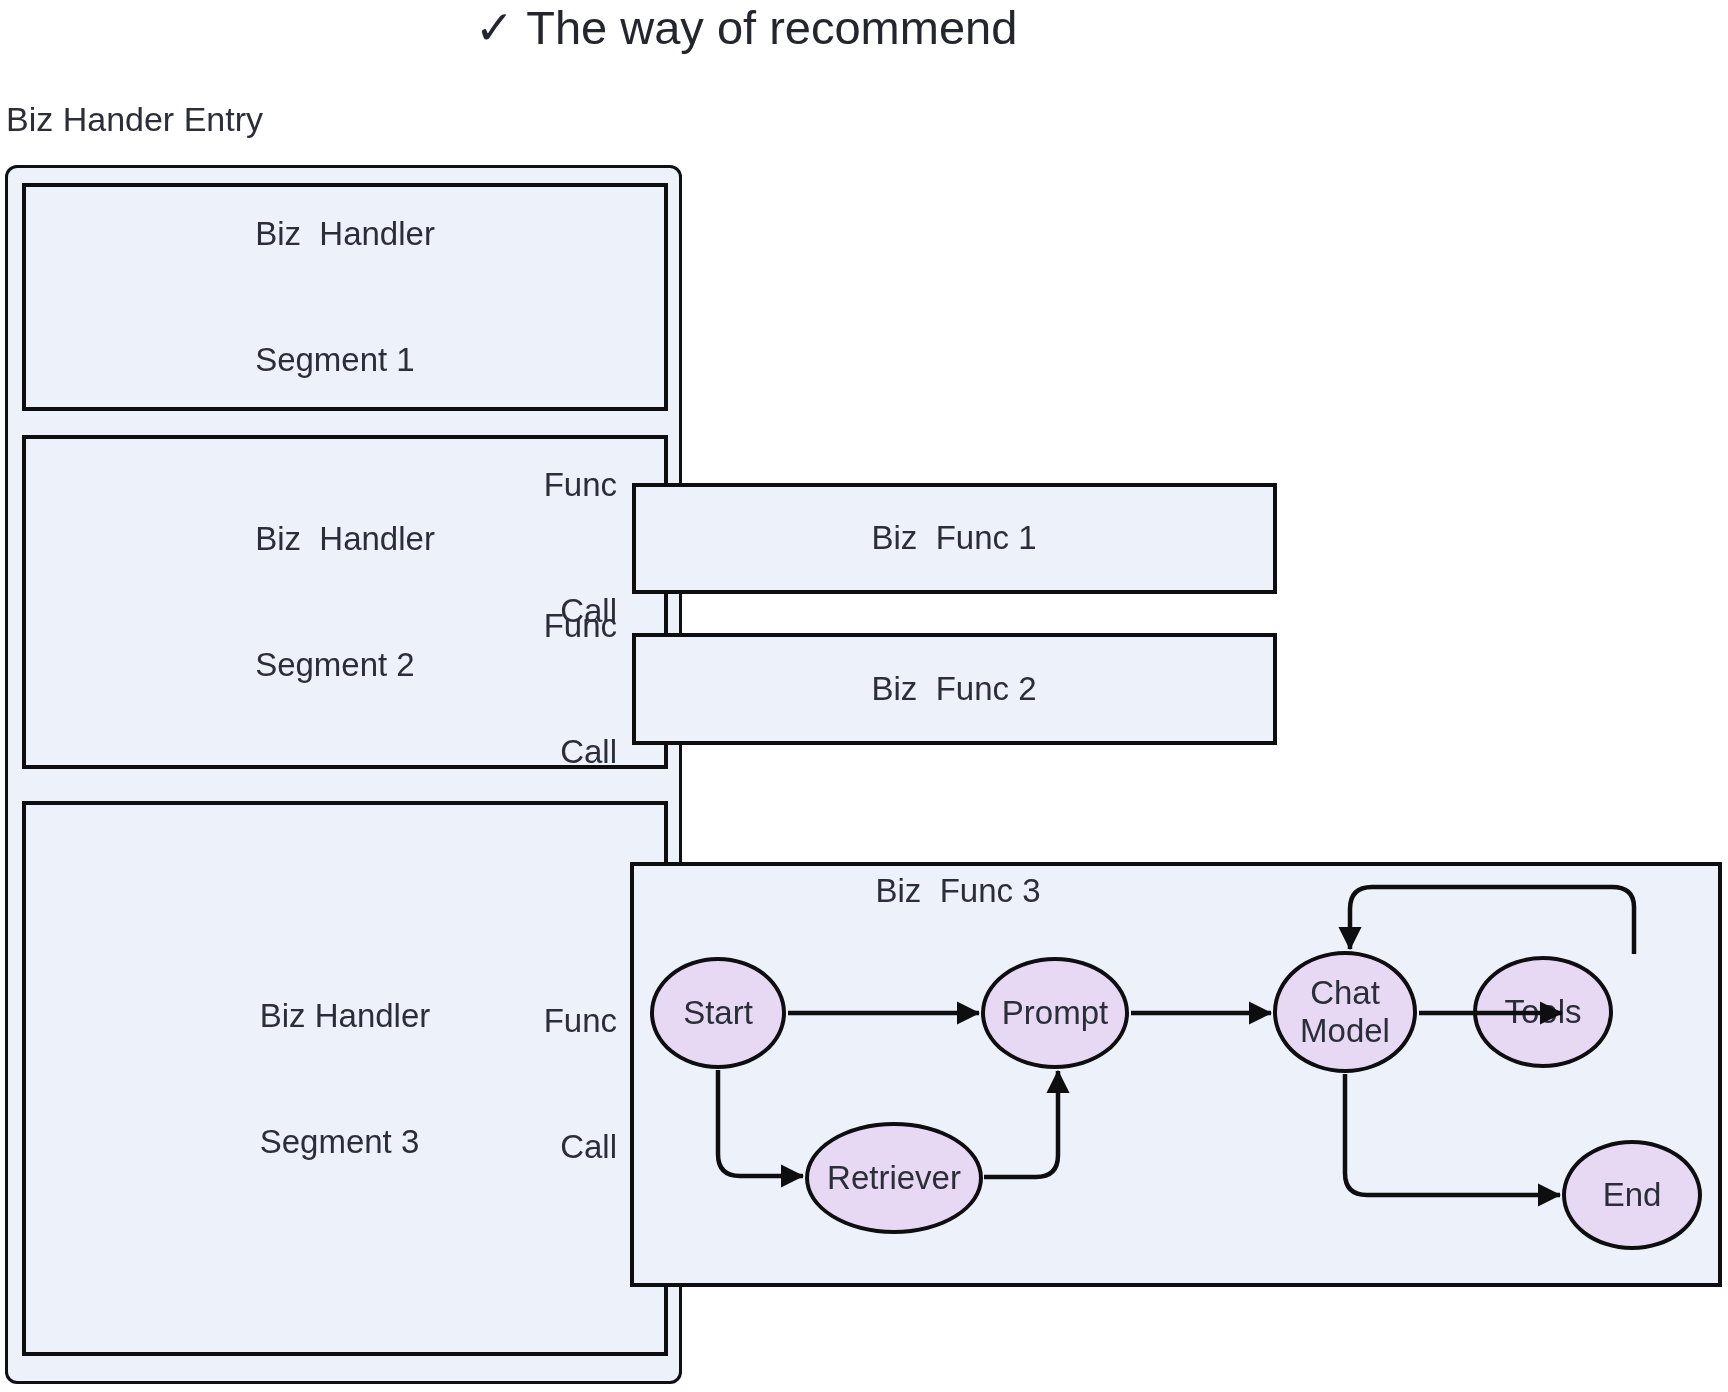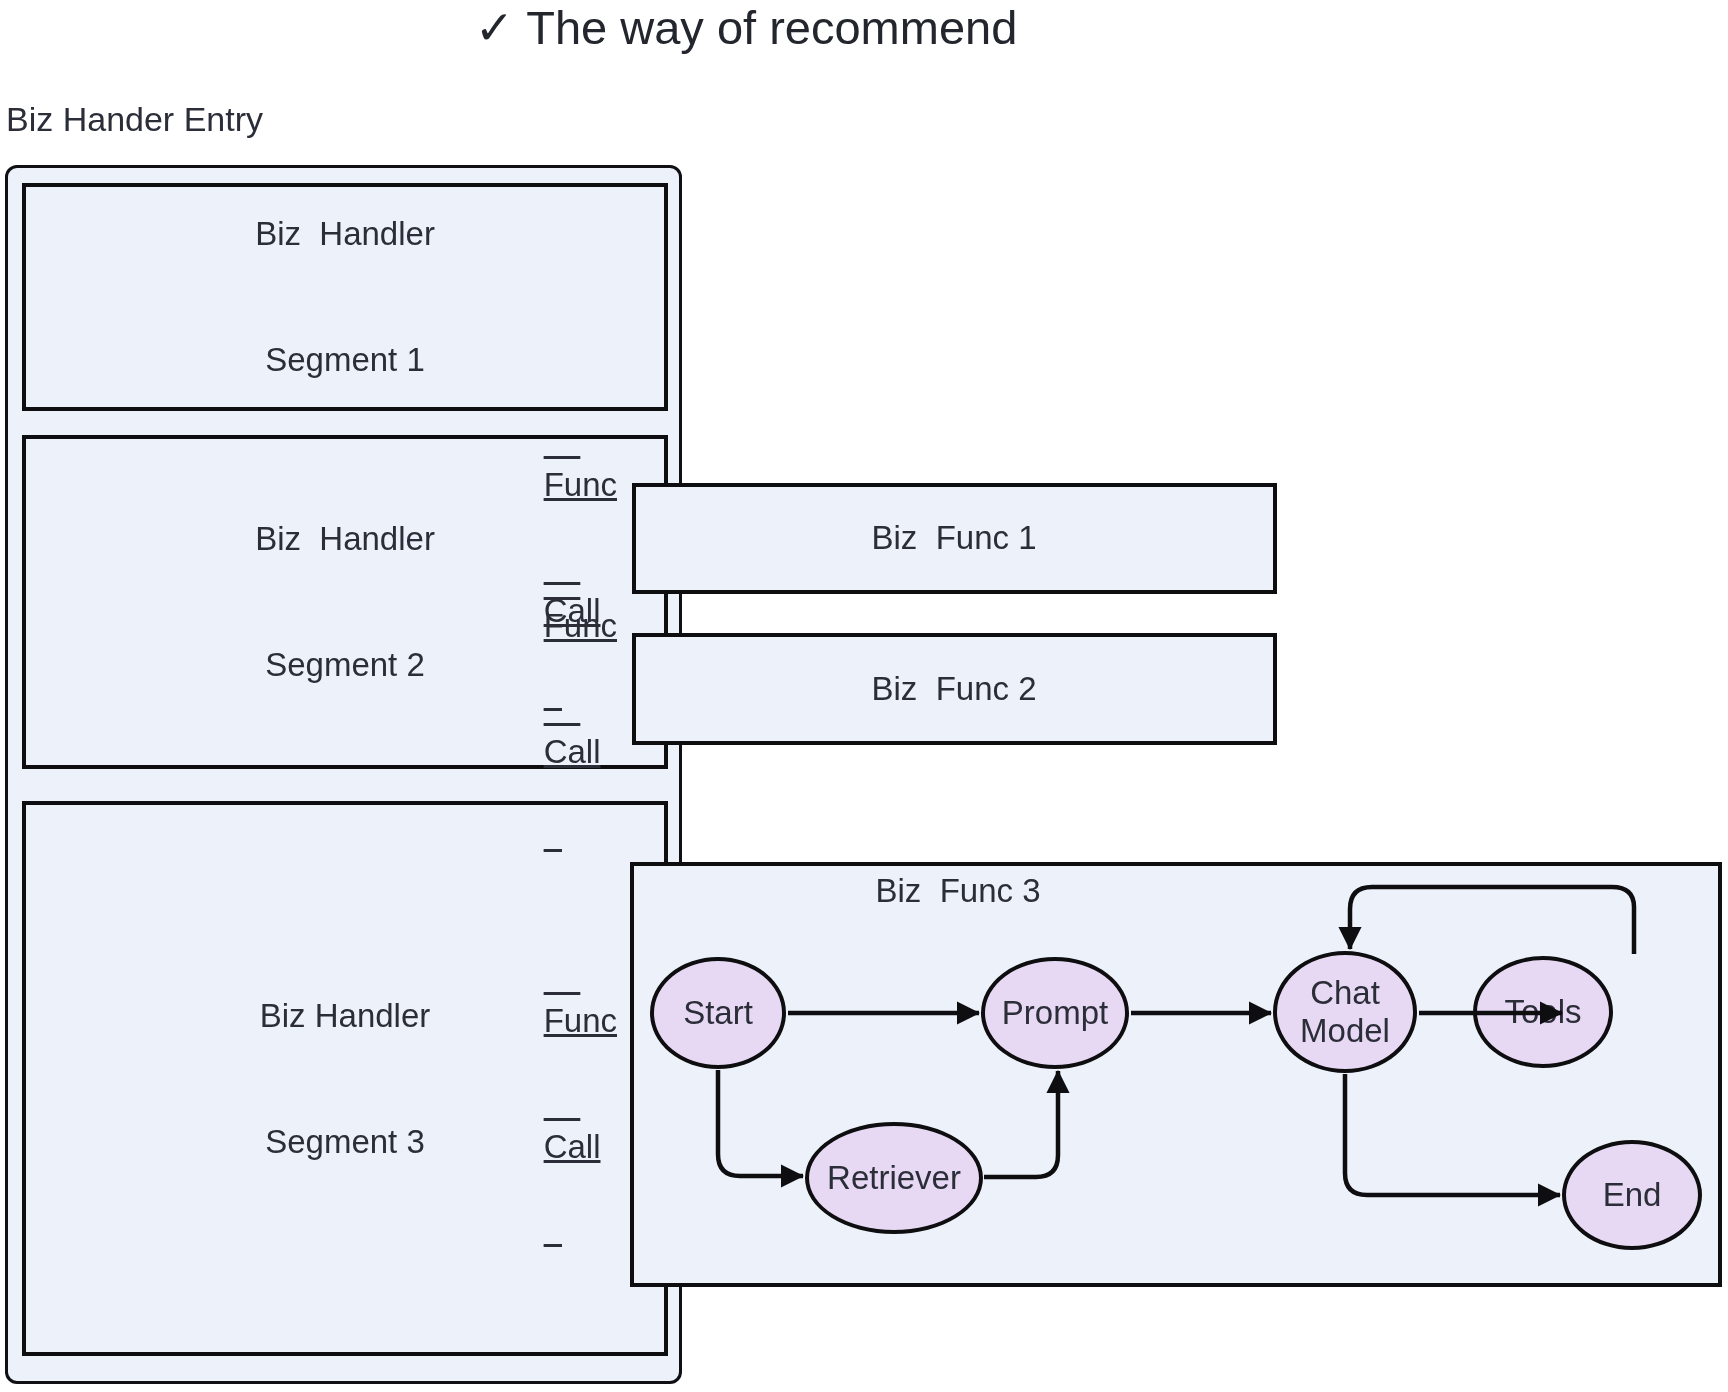--- a/index.html
+++ b/index.html
@@ -2,39 +2,39 @@
 <html><head>
 <meta charset="utf-8">
 <style>
   html,body{margin:0;padding:0;background:#ffffff;}
   #canvas{
     position:relative;width:1728px;height:1392px;background:#ffffff;overflow:hidden;
     font-family:"Liberation Sans","DejaVu Sans",sans-serif;color:#2b2d38;
   }
   .lbl{position:absolute;transform:translate(-50%,-50%);text-align:right;
        font-size:33px;line-height:42px;white-space:pre-wrap;color:#2b2d38;z-index:4;}
-  .lbl-right{position:absolute;transform:translateY(-50%);
-       font-size:33px;line-height:42px;white-space:pre-wrap;color:#2b2d38;z-index:4;text-decoration:underline;}
+  .lbl-right{position:absolute;transform:translateY(-50%);text-align:right;
+       font-size:33px;line-height:42px;white-space:pre-wrap;color:#2b2d38;z-index:4;}
   #page-title{
     position:absolute;left:0;top:2px;width:1492px;text-align:center;
     font-size:47px;line-height:52px;color:#24262e;z-index:4;
   }
   #entry-label{
     position:absolute;left:6px;top:100px;font-size:34px;color:#2b2d38;z-index:4;
   }
   #entry-container{
     position:absolute;left:5px;top:165px;width:677px;height:1219px;
     border:3px solid #101014;border-radius:12px;background:#ecf1fa;
     box-sizing:border-box;z-index:1;
   }
   .seg{
     position:absolute;background:#ecf1fa;border:4px solid #0e0e10;box-sizing:border-box;
     display:flex;align-items:center;justify-content:center;z-index:2;
   }
-  .seg-inner{text-align:center;font-size:33px;line-height:42px;white-space:pre-wrap;}
+  .seg-inner{text-align:left;font-size:33px;line-height:42px;white-space:pre-wrap;}
   #segment-1{left:22px;top:183px;width:646px;height:228px;}
   #segment-2{left:22px;top:435px;width:646px;height:334px;}
   #segment-3{left:22px;top:801px;width:646px;height:555px;}
   .funcbox{
     position:absolute;background:#ecf1fa;border:4px solid #0e0e10;box-sizing:border-box;z-index:3;
   }
   #biz-func-1{left:632px;top:483px;width:645px;height:111px;}
   #biz-func-2{left:632px;top:633px;width:645px;height:112px;}
   #biz-func-3{left:630px;top:862px;width:1092px;height:425px;}
   .node{

